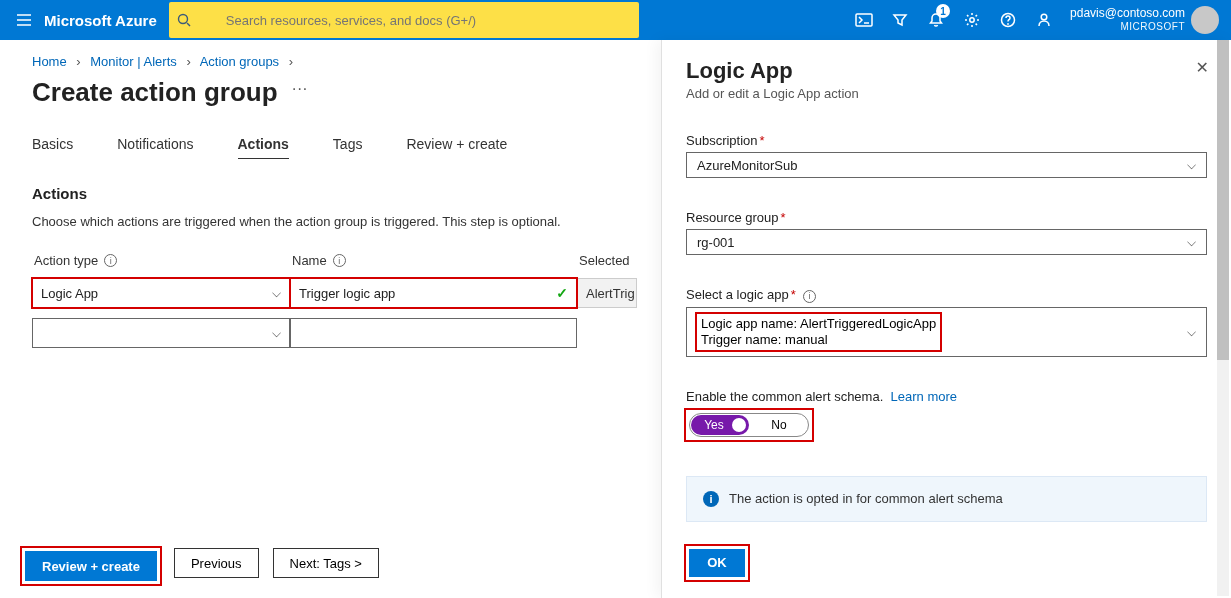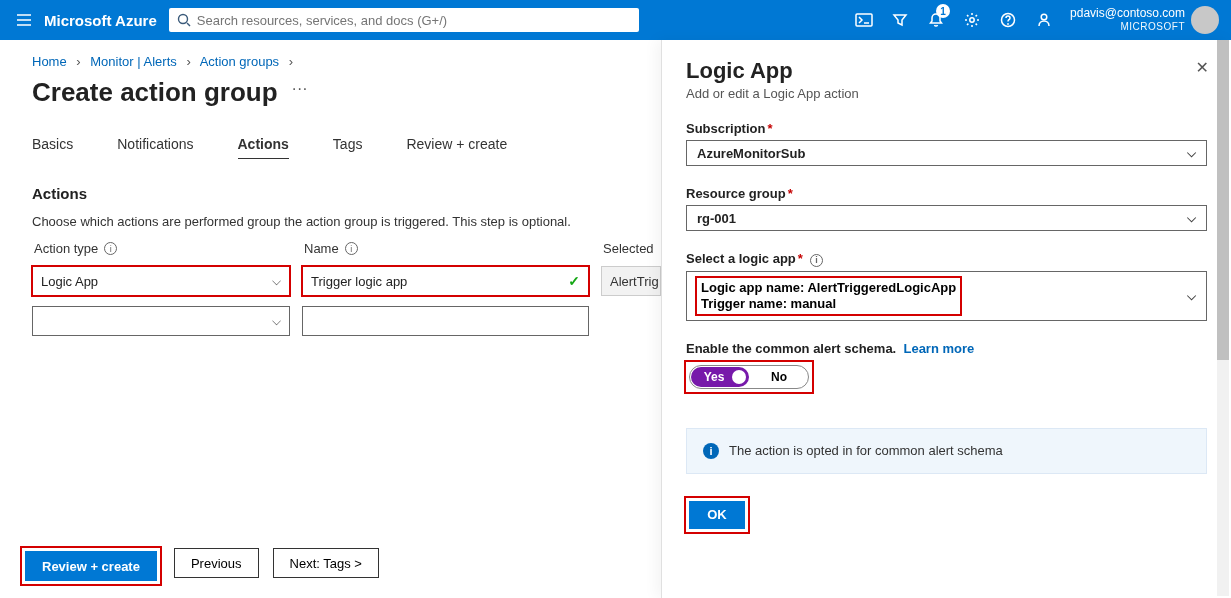--- a/index.html
+++ b/index.html
@@ -2,21 +2,21 @@
 <html><head>
 <meta charset="utf-8">
 <style>
   * { box-sizing: border-box; margin: 0; padding: 0; font-family: "Segoe UI", Arial, sans-serif; }
   body { width: 1231px; height: 598px; background: #fff; overflow: hidden; position: relative; }
 
   
   .topbar { height: 40px; background: #0078d4; color: #fff; display: flex; align-items: center; padding: 0 8px; }
   .hamburger { width: 32px; display:flex; justify-content:center; align-items:center; cursor:pointer; }
   .brand { font-weight: 600; font-size: 15px; margin: 0 12px 0 4px; white-space:nowrap; }
-  .searchwrap { flex: 0 0 470px; background:#ffffff; border-radius:2px; height:24px; display:flex; align-items:center; padding:0 8px; color:#3a5a7a; }
+  .searchwrap { flex: 0 0 470px; background:#fde047; border-radius:2px; height:36px; display:flex; align-items:center; padding:0 8px; color:#3a5a7a;gap:29px; }
   .searchwrap input { flex:1; border:none; background:transparent; outline:none; font-size:13px; color:#3a5a7a; }
   .topbar-spacer { flex:1; }
   .topicon { width:36px; height:40px; display:flex; align-items:center; justify-content:center; cursor:pointer; position:relative; }
   .badge { position:absolute; top:4px; right:4px; background:#fff; color:#0078d4; font-size:10px; border-radius:8px; width:14px; height:14px; display:flex; align-items:center; justify-content:center; font-weight:600; }
   .userblock { text-align:right; font-size:12px; line-height:14px; margin-left:8px; margin-right:6px; }
   .userblock .sub { font-size:10px; opacity:.95; letter-spacing:.5px; }
   .avatar { width:28px; height:28px; background:#c8c8c8; border-radius:50%; margin-right:4px; }
 
   
   .page { padding: 14px 22px 0 32px; }
@@ -27,21 +27,21 @@
   .title-row { display:flex; align-items:center; gap:14px; }
   .ellipsis { color:#555; }
 
   .tabs { margin-top:28px; display:flex; gap:44px; font-size:14px; color:#333; }
   .tabs .tab { padding-bottom:6px; cursor:pointer; }
   .tabs .tab.active { font-weight:600; border-bottom:1.5px solid #333; }
 
   h2.section { margin-top:26px; font-size:15px; font-weight:600; color:#222; }
   p.desc { margin-top:12px; font-size:13px; color:#333; }
 
-  .grid { display:flex; margin-top:8px; gap:12px; }
+  .grid { display:flex; margin-top:20px; }
   .col { display:flex; flex-direction:column; }
   .col-label { font-size:13px; color:#333; padding:4px 2px 10px 2px; display:flex; align-items:center; gap:6px; }
   .infoicon { width:13px; height:13px; border:1px solid #666; border-radius:50%; font-size:9px; display:inline-flex; align-items:center; justify-content:center; color:#666; }
   .inputcell { height:30px; border:1px solid #666; display:flex; align-items:center; padding:0 8px; position:relative; font-size:13px; background:#fff; margin-bottom:10px; color:#222; }
   .inputcell.hl { outline: 2.5px solid #d40000; outline-offset:-1px; }
   .chev { margin-left:auto; font-size:12px; color:#444; }
   .checkmark { margin-left:auto; color:#14a714; font-size:14px; font-weight:600; }
   .readonlycell { height:30px; background:#f2f2f2; border:1px solid #ccc; padding:0 8px; display:flex; align-items:center; font-size:13px; color:#333; margin-bottom:10px; }
 
   
@@ -49,21 +49,21 @@
   .btn { height:30px; padding:0 16px; font-size:13px; border:1px solid #333; background:#fff; cursor:pointer; }
   .btn.primary { background:#0078d4; color:#fff; border-color:#0078d4; font-weight:600; }
   .hl-wrap { outline:2.5px solid #d40000; padding:3px; display:inline-flex; }
 
   
   .panel { position:absolute; top:40px; right:0; width:570px; height:558px; background:#fff; border-left:1px solid #e0e0e0; box-shadow:-4px 0 14px rgba(0,0,0,.05); display:flex; }
   .panel-inner { flex:1; padding:18px 24px 0 24px; overflow:hidden; }
   .panel h2 { font-size:22px; font-weight:600; color:#222; }
   .panel .subtitle { font-size:13px; color:#555; margin-top:2px; }
   .panel-close { position:absolute; top:18px; right:22px; font-size:16px; color:#555; cursor:pointer; }
-  .field { margin-top:20px;font-weight:bold; }
+  .field { margin-top:32px; }
   .field-label { font-size:13px; color:#222; margin-bottom:4px; }
   .req { color:#c40000; margin-left:2px; }
   .dropdown { height:26px; border:1px solid #666; width:100%; display:flex; align-items:center; padding:0 10px; font-size:13px; color:#222; cursor:pointer; }
   .dropdown .chev { margin-left:auto; }
   .logicapp-box { border:1px solid #666; padding:6px 10px; font-size:13px; line-height:16px; display:flex; align-items:center; }
   .logicapp-box .inner { outline:2.5px solid #d40000; padding:2px 4px; }
   .logicapp-box .chev { margin-left:auto; align-self:center; }
   .inline-link { color:#0067b8; text-decoration:none; }
 
   .switchrow { display:flex; align-items:center; gap:12px; margin-top:6px; }
@@ -164,21 +164,21 @@
 
   <div class="tabs">
     <div class="tab">Basics</div>
     <div class="tab">Notifications</div>
     <div class="tab active">Actions</div>
     <div class="tab">Tags</div>
     <div class="tab">Review + create</div>
   </div>
 
   <h2 class="section">Actions</h2>
-  <p class="desc">Choose which actions are performed group the action group is triggered. This step is optional.</p>
+  <p class="desc">Choose which actions are triggered when the action group is triggered. This step is optional.</p>
 
   <div class="grid">
     <div class="col" style="width:258px">
       <div class="col-label">
         <span>Action type</span>
         <span class="infoicon">i</span>
       </div>
       <div class="inputcell hl">
         <span>Logic App</span>
           <span class="chev">⌵</span>

